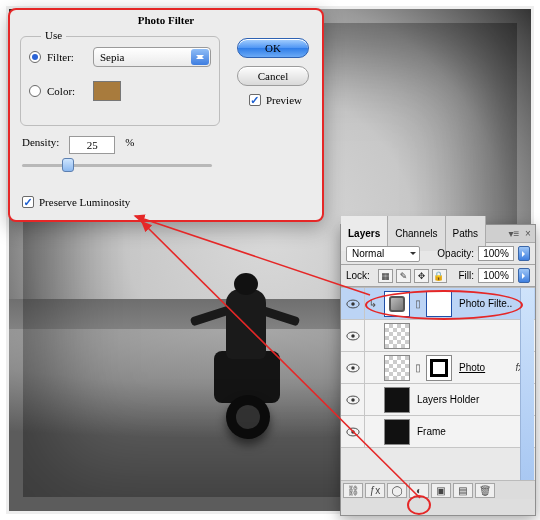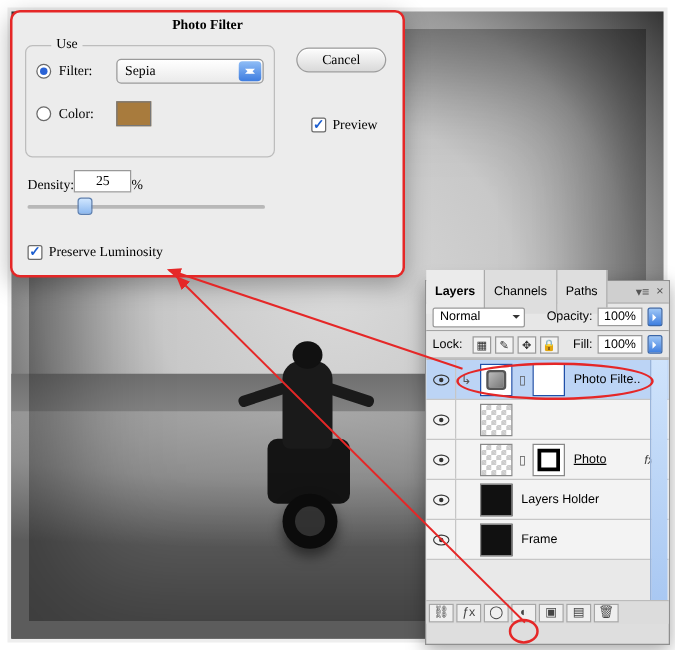--- a/index.html
+++ b/index.html
@@ -102,21 +102,21 @@
   }
   .combo .arrows::before,.combo .arrows::after{
     content:"";position:absolute;left:5px;border:4px solid transparent;
   }
   .combo .arrows::before{top:2px;border-bottom-color:#fff;}
   .combo .arrows::after{bottom:2px;border-top-color:#fff;}
   .swatch{
     width:28px;height:20px;border:1px solid #777;background:#a87b3d;
   }
   .density{
-    position:absolute;left:12px;top:126px;display:flex;align-items:flex-end;
+    position:absolute;left:12px;top:126px;display:flex;align-items:flex-start;gap:10px;
   }
   .numbox{
     width:46px;height:18px;border:1px solid #999;background:#fff;text-align:center;font-size:11px;
     display:flex;align-items:center;justify-content:center;
   }
   .pct{font-size:11px;}
   .slider{
     position:absolute;left:12px;top:148px;width:190px;height:14px;
   }
   .slider .track{
@@ -276,20 +276,21 @@
     </div>
 
     <div class="row" style="margin-top:14px;">
       <span class="radio"></span>
       <span class="label">Color:</span>
       <span class="swatch"></span>
     </div>
   </div>
 
   <div class="btns">
+    <div class="aqua-btn primary">OK</div>
     <div class="aqua-btn">Cancel</div>
   </div>
   <div class="preview-chk">
     <span class="checkbox on"></span>
     <span>Preview</span>
   </div>
 
   <div class="density">
     <span>Density:</span>
     <div class="numbox">25</div>

